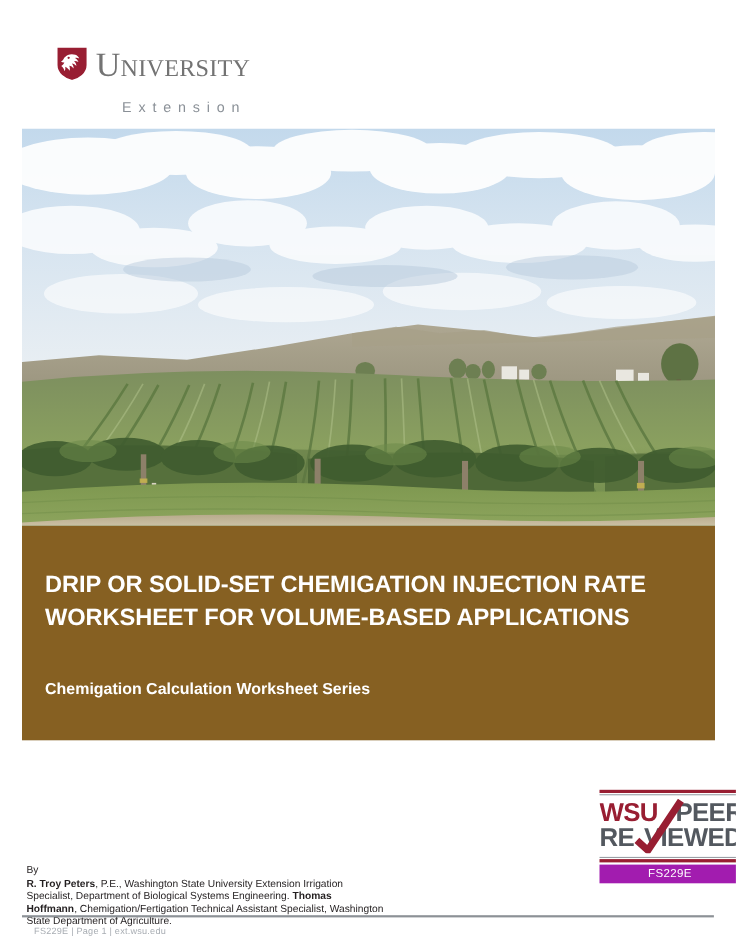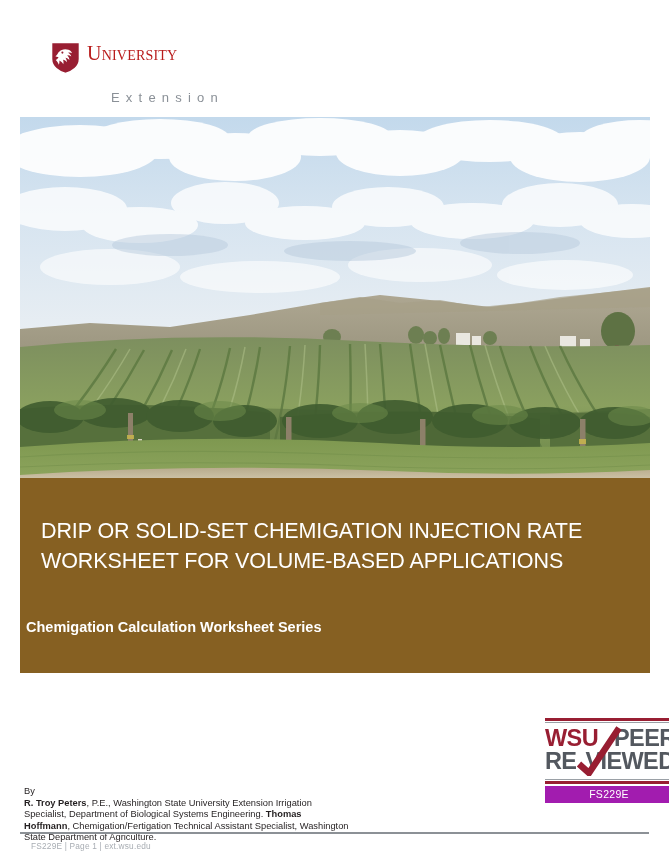--- a/index.html
+++ b/index.html
@@ -44,23 +44,23 @@
     left: 19px;
     top: 0px;
     width: 31px;
     height: 34px;
   }
   .logo-university {
     position: absolute;
     left: 56px;
     top: 2px;
     font-family: "Liberation Serif", serif;
-    font-size: 20px;
+    font-size: 31px;
     line-height: 1;
-    color: #b91c1c;
+    color: #737373;
     font-variant: small-caps;
     letter-spacing: 0.2px;
     white-space: nowrap;
   }
   .logo-extension {
     position: absolute;
     left: 80px;
     top: 50px;
     font-family: "Liberation Sans", sans-serif;
     font-size: 13px;
@@ -90,27 +90,27 @@
     height: 195px;
     background: #866022;
   }
   .title-text {
     position: absolute;
     left: 21px;
     top: 38px;
     width: 590px;
     color: #ffffff;
     font-size: 21.5px;
-    font-weight: normal;
+    font-weight: bold;
     line-height: 30px;
     letter-spacing: -0.1px;
   }
   .subtitle-text {
     position: absolute;
-    left: 6px;
+    left: 21px;
     top: 140px;
     width: 590px;
     color: #ffffff;
     font-size: 14.5px;
     font-weight: bold;
     line-height: 18px;
   }
 
   
   .byline {

